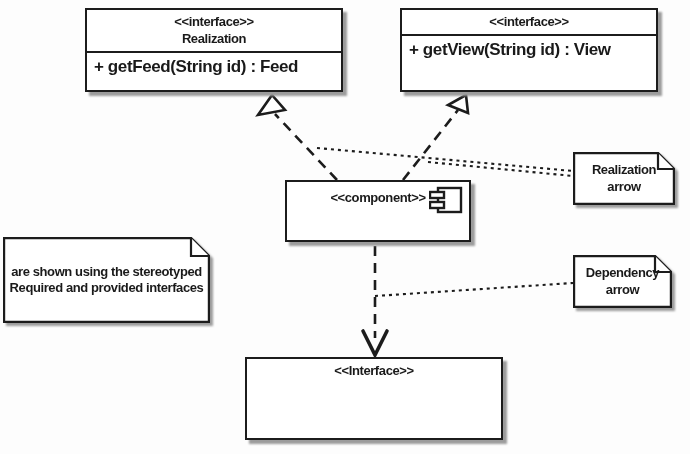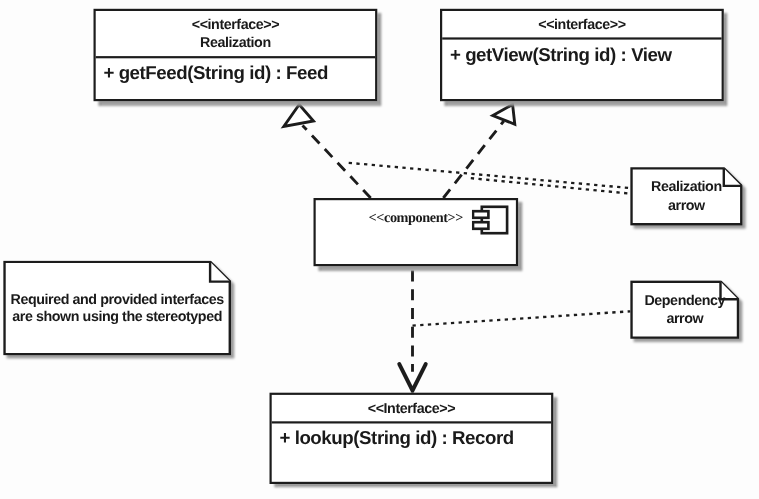--- a/index.html
+++ b/index.html
@@ -16,21 +16,21 @@
   .uml-box{
     position:absolute;box-sizing:border-box;background:#ffffff;
     border:2.5px solid #1c1c1c;box-shadow:4px 4px 2px #9c9c9c;
     display:flex;flex-direction:column;
   }
   .uml-head{flex:0 0 auto;text-align:center;padding:4px 2px 3px;}
   .stereo,.uml-name{font-size:13px;font-weight:700;letter-spacing:-0.4px;line-height:1.3;white-space:nowrap;}
   .uml-body{flex:1;border-top:2.5px solid #1c1c1c;padding:4px 7px;}
   .op{font-size:17px;font-weight:700;letter-spacing:-0.4px;white-space:nowrap;}
 
-  .component-box{justify-content:flex-start;padding-top:8px;font-family:Liberation Serif, serif;}
+  .component-box{justify-content:flex-start;padding-top:8px;}
   .component-box .uml-head{padding:0;}
   .comp-icon{position:absolute;top:4px;right:6px;width:34px;height:28px;}
 
   .note{position:absolute;filter:drop-shadow(3px 3px 1px #9c9c9c);}
   .note svg{position:absolute;left:0;top:0;width:100%;height:100%;}
   .note-outline{fill:#ffffff;stroke:#1c1c1c;stroke-width:2.4;stroke-linejoin:miter;}
   .note-fold{fill:#ffffff;stroke:#1c1c1c;stroke-width:2.2;stroke-linejoin:miter;}
   .note-text{
     position:absolute;left:0;top:0;right:0;bottom:0;
     display:flex;flex-direction:column;align-items:center;justify-content:center;
@@ -86,23 +86,20 @@
       <rect x="9" y="2" width="23" height="24" fill="#fff" stroke="#1c1c1c" stroke-width="2.4"></rect>
       <rect x="1" y="6" width="14" height="6" fill="#fff" stroke="#1c1c1c" stroke-width="2.4"></rect>
       <rect x="1" y="16" width="14" height="6" fill="#fff" stroke="#1c1c1c" stroke-width="2.4"></rect>
     </svg>
   </div>
 
   <div class="uml-box" style="left:245px;top:357px;width:258px;height:83px;">
     <div class="uml-head">
       <div class="stereo">&lt;&lt;Interface&gt;&gt;</div>
     </div>
-    <div class="uml-body">
-      <div class="op">+ lookup(String id) : Record</div>
-    </div>
   </div>
 
   <div class="note" style="left:573px;top:152px;width:102px;height:53px;">
     <svg viewBox="0 0 102 53" preserveAspectRatio="none">
       <polygon class="note-outline" points="1,1 85,1 101,17 101,52 1,52"></polygon>
       <polyline class="note-fold" points="85,1 85,17 101,17"></polyline>
     </svg>
     <div class="note-text">
       <div>Realization</div>
       <div>arrow</div>
@@ -119,18 +116,18 @@
       <div>arrow</div>
     </div>
   </div>
 
   <div class="note" style="left:3px;top:237px;width:207px;height:86px;">
     <svg viewBox="0 0 207 86" preserveAspectRatio="none">
       <polygon class="note-outline" points="1,1 188,1 206,19 206,85 1,85"></polygon>
       <polyline class="note-fold" points="188,1 188,19 206,19"></polyline>
     </svg>
     <div class="note-text">
+      <div>are shown using the stereotyped</div>
       <div>Required and provided interfaces</div>
-      <div>are shown using the stereotyped</div>
     </div>
   </div>
 
 </div>
 
 </body></html>

